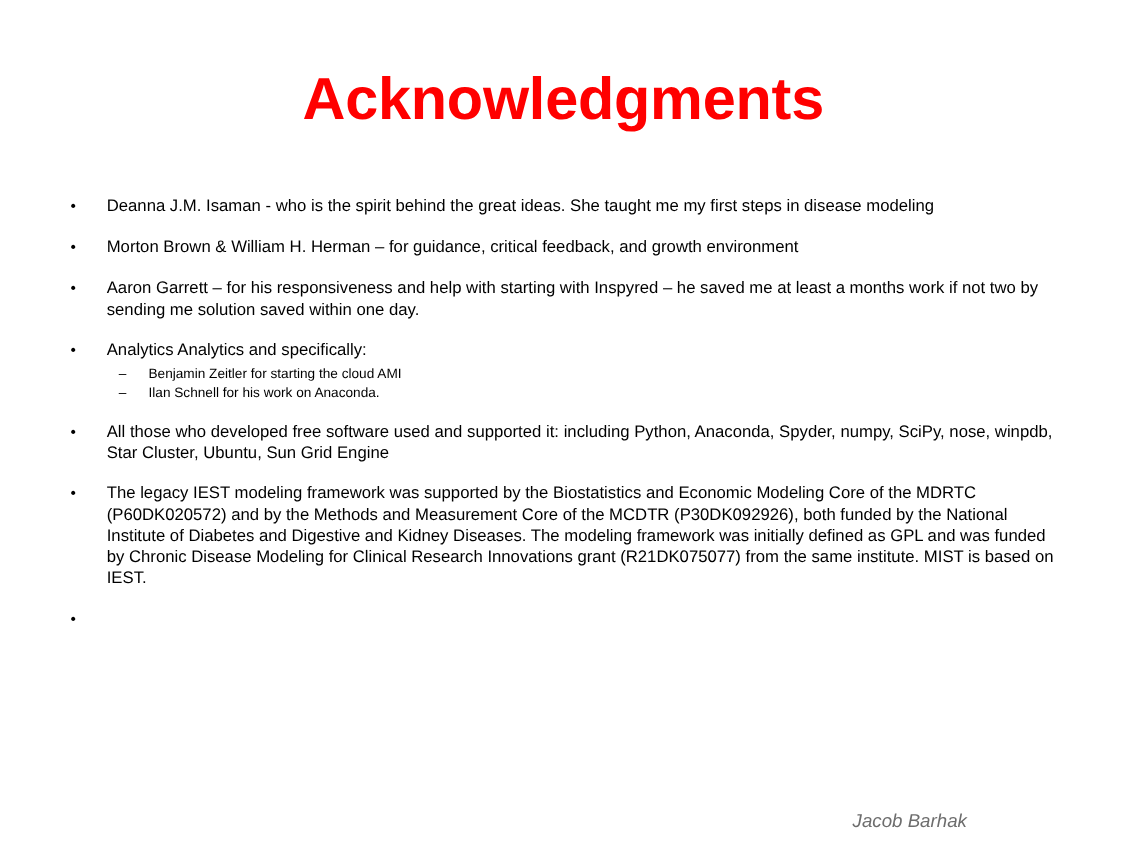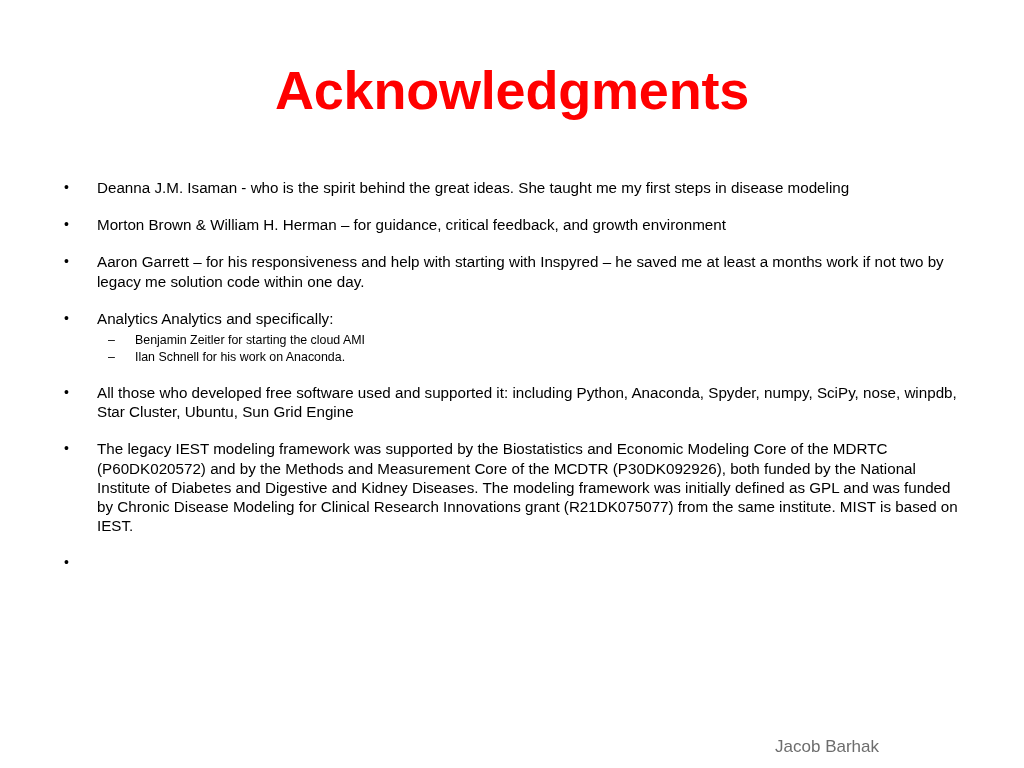--- a/index.html
+++ b/index.html
@@ -98,20 +98,21 @@
 
   
   .footer-name {
     position: absolute;
     right: 18px;
     bottom: 10px;
     font-size: 17px;
     color: #6d6d6d;
     line-height: 22px;
     white-space: nowrap;
+    font-style: italic;
   }
 </style>
 </head>
 <body>
 
 <div class="slide">
 
   <div class="slide-title">Acknowledgments</div>
 
   <div class="body-list">
@@ -121,21 +122,21 @@
       <span class="b">Deanna J.M. Isaman</span><span> - who is the spirit behind the great ideas. She taught me my first steps in disease modeling</span>
     </div>
 
     <div class="bullet-row">
       <span class="marker">•</span>
       <span class="b">Morton Brown</span><span> &amp; </span><span class="b">William H. Herman</span><span> – for  guidance, critical feedback, and growth environment</span>
     </div>
 
     <div class="bullet-row">
       <span class="marker">•</span>
-      <span class="b">Aaron Garrett</span><span> – for his responsiveness and help with starting with Inspyred – he saved me at least a months work if not two by legacy me solution code within one day.</span>
+      <span class="b">Aaron Garrett</span><span> – for his responsiveness and help with starting with Inspyred – he saved me at least a months work if not two by sending me solution saved within one day.</span>
     </div>
 
     <div class="sub-group">
       <div class="bullet-row tight">
         <span class="marker">•</span>
         <span class="b">Analytics Analytics</span><span> and specifically:</span>
       </div>
       <div class="sub-list">
         <div class="sub-row">
           <span class="marker-dash">–</span>

